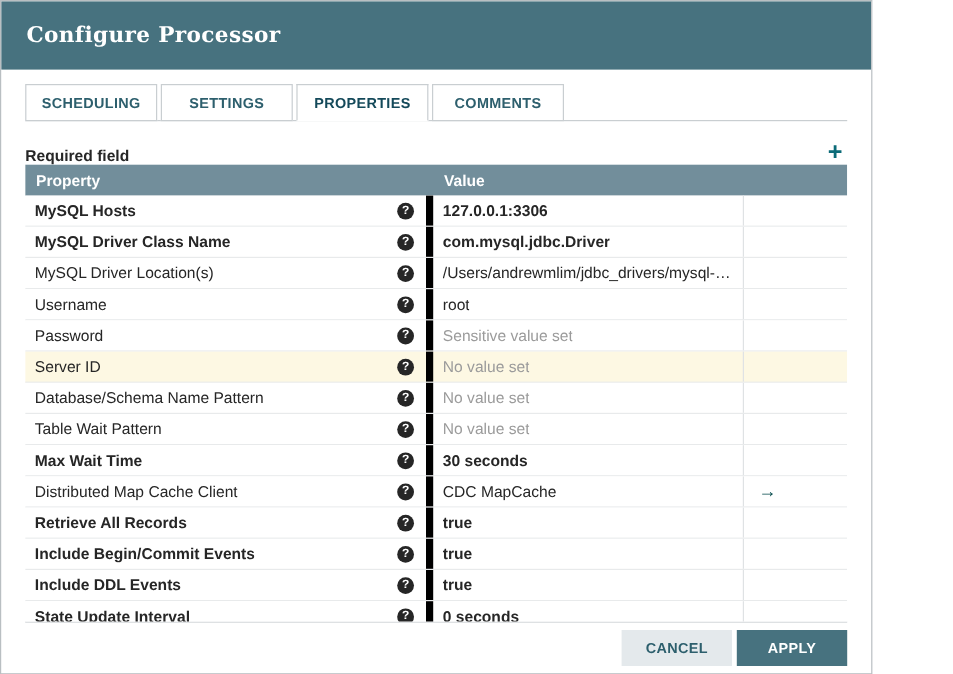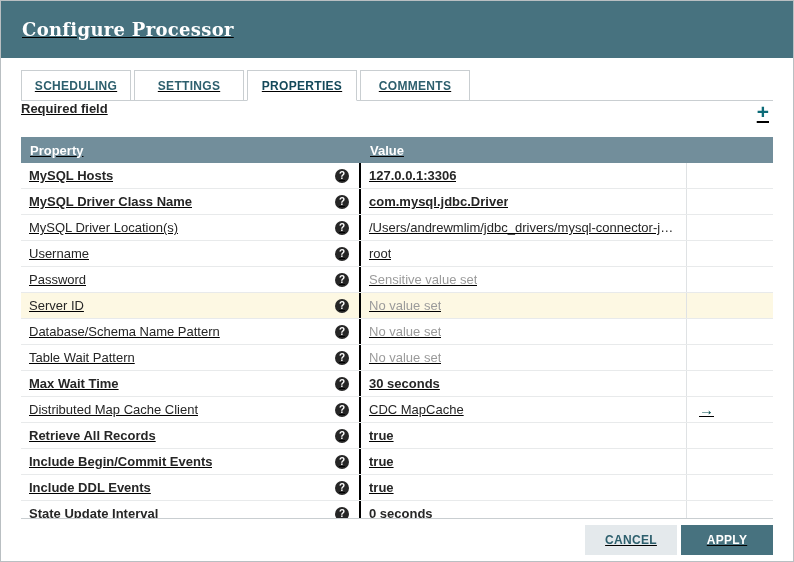--- a/index.html
+++ b/index.html
@@ -3,26 +3,25 @@
 <meta charset="utf-8">
 <style>
   * { box-sizing: border-box; }
   html, body { margin: 0; padding: 0; }
   body {
     width: 794px; height: 562px;
     font-family: "Liberation Sans", sans-serif;
     background: #fff;
   }
   .dialog {
-    width: 794px; height: 562px;
+    width: 727px; height: 562px;
     border: 1px solid #b9bfc2;
     background: #fff;
     display: flex; flex-direction: column;
     overflow: hidden;
-    text-decoration: underline;
   }
   .dialog-header {
     flex: 0 0 57px;
     background: #47727f;
     display: flex; align-items: center;
     padding: 0 21px;
   }
   .dialog-title {
     color: #fff;
     font-family: "DejaVu Serif", serif;
@@ -47,21 +46,21 @@
     font-size: 12px; font-weight: bold; letter-spacing: 0.3px;
     color: #2d5f6d;
     background: #fff;
     border: 1px solid #c9ced1;
     margin-right: 3px; margin-bottom: -1px;
     cursor: pointer;
   }
   .tab.active { color: #14495a; border-bottom-color: #fff; }
   .required-row {
     flex: 0 0 36px;
-    display: flex; align-items: flex-start; justify-content: space-between;
+    display: flex; align-items: flex-end; justify-content: space-between;
   }
   .required-label { font-size: 13px; font-weight: bold; color: #262626; }
   .add-button {
     font-size: 21px; font-weight: bold; color: #0c6b78;
     line-height: 1; padding: 0 4px; cursor: pointer;
   }
   .table-wrap {
     flex: 1 1 auto; min-height: 0;
     overflow: hidden;
     border-bottom: 1px solid #c9ced1;
@@ -77,21 +76,21 @@
     display: grid; grid-template-columns: 340px 1fr 86px;
     height: 26px; align-items: center;
     border-bottom: 1px solid #e8eaeb;
     font-size: 13px; color: #262626;
     background: #fff; cursor: pointer;
   }
   .prow.hl { background: #fdf8e3; }
   .cell-prop {
     display: flex; align-items: center; justify-content: space-between;
     height: 100%; padding: 0 10px 0 8px;
-    border-right: 2px solid #000000;
+    border-right: 6px solid #000000;
   }
   .prop-name { white-space: nowrap; overflow: hidden; }
   .help-icon {
     flex: 0 0 auto;
     width: 14px; height: 14px; border-radius: 50%;
     background: #262626; color: #fff;
     font-size: 10px; font-weight: bold;
     line-height: 14px; text-align: center;
     margin-left: 8px;
   }

